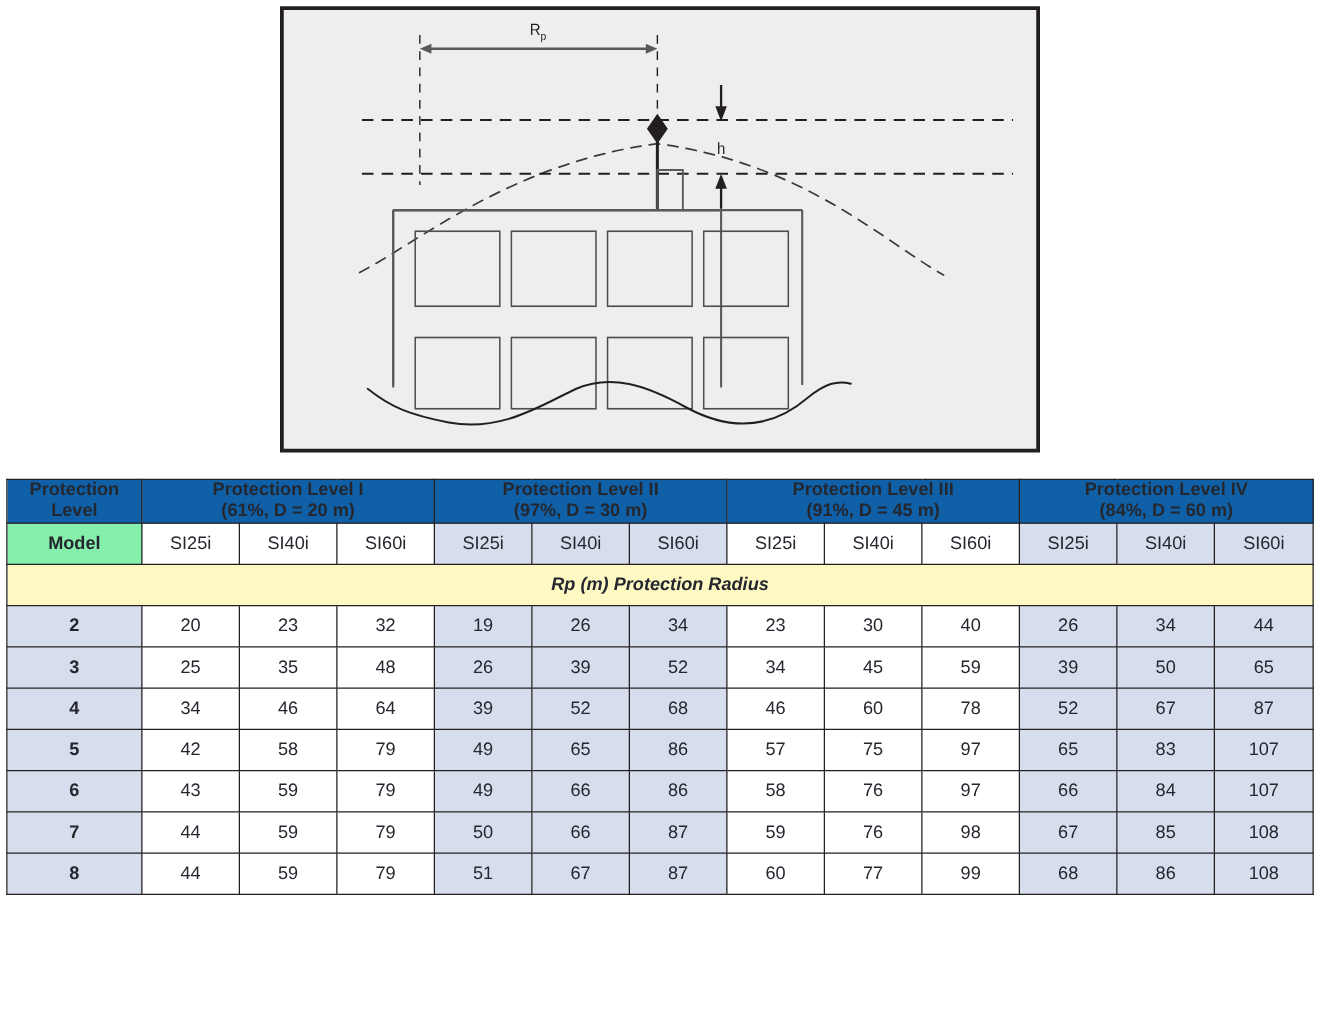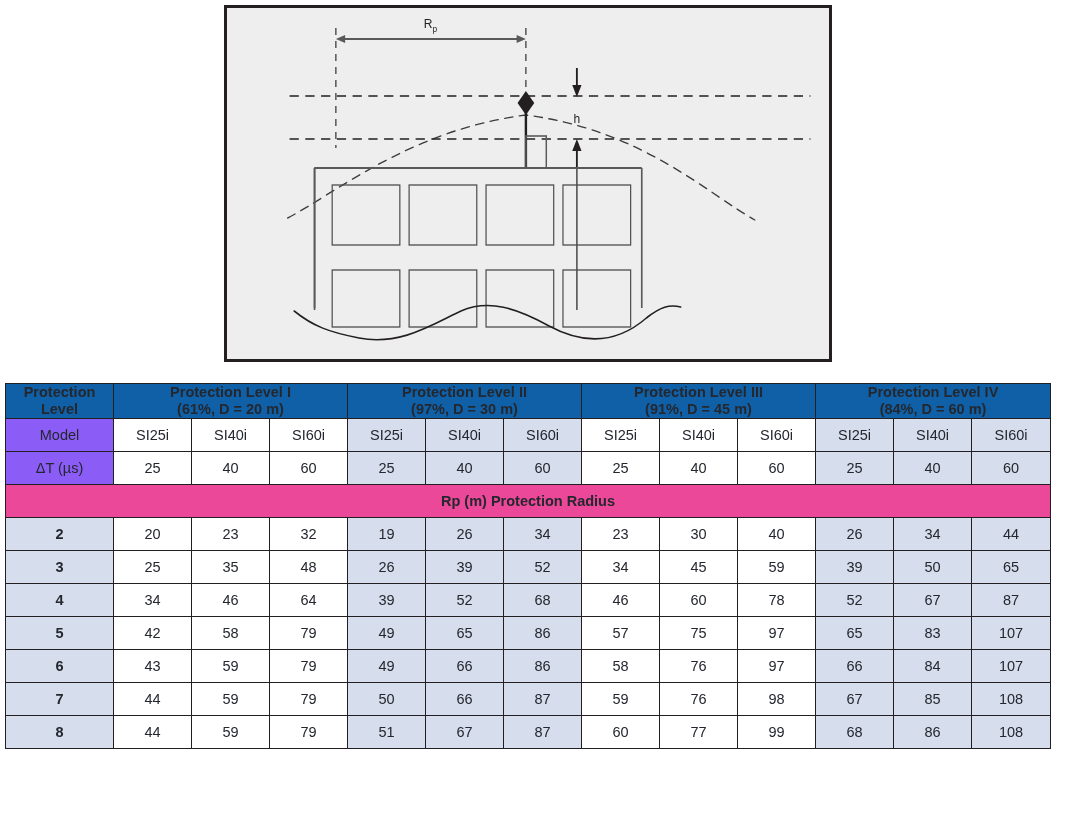--- a/index.html
+++ b/index.html
@@ -74,37 +74,37 @@
     line-height: 1.18;
     height: 66px;
     border: 1.6px solid #231f20;
   }
   th.hdr .sub { display: block; }
   th.hdr-sep {
     border-left: 3px solid #ffffff;
   }
   
   td.rowlabel, th.rowlabel {
-    font-weight: normal;
-    background: #8b5cf6;
+    font-weight: bold;
+    background: #86efac;
     font-size: 15px;
   }
   td.shade { background: #d6dded; }
   td.plain { background: #ffffff; }
   td.val { font-weight: normal; font-size: 15px; }
   td.hval { font-weight: bold; font-size: 15px; background: #d6dded; }
   
   td.caption {
     text-align: left;
     font-weight: bold;
     font-size: 14.5px;
     padding-left: 9px;
     height: 28px;
   }
-  td.caption.shade { background: #ec4899; }
+  td.caption.shade { background: #fef9c3; font-style: italic; }
   td.caption.plain { background: #ffffff; }
 </style>
 </head>
 <body>
 
 <div id="diagram-panel">
   <svg id="diagram-svg" viewBox="0 0 602 351" preserveAspectRatio="none">
 
     <path d="M 18 210 C 70 185 150 122 275 107 C 400 122 470 185 522 212" fill="none" stroke="#3b3b3b" stroke-width="1.4" stroke-dasharray="9,7" stroke-linecap="round"></path>
 
@@ -217,35 +217,20 @@
           <td class="val shade">SI40i</td>
           <td class="val shade">SI60i</td>
           <td class="val plain">SI25i</td>
           <td class="val plain">SI40i</td>
           <td class="val plain">SI60i</td>
           <td class="val shade">SI25i</td>
           <td class="val shade">SI40i</td>
           <td class="val shade">SI60i</td>
         </tr>
         <tr>
-          <td class="rowlabel">ΔT (µs)</td>
-          <td class="val plain">25</td>
-          <td class="val plain">40</td>
-          <td class="val plain">60</td>
-          <td class="val shade">25</td>
-          <td class="val shade">40</td>
-          <td class="val shade">60</td>
-          <td class="val plain">25</td>
-          <td class="val plain">40</td>
-          <td class="val plain">60</td>
-          <td class="val shade">25</td>
-          <td class="val shade">40</td>
-          <td class="val shade">60</td>
-        </tr>
-        <tr>
           <td class="caption shade" colspan="13">Rp (m) Protection Radius</td>
         </tr>
         <tr>
           <td class="hval">2</td>
           <td class="val plain">20</td>
           <td class="val plain">23</td>
           <td class="val plain">32</td>
           <td class="val shade">19</td>
           <td class="val shade">26</td>
           <td class="val shade">34</td>

